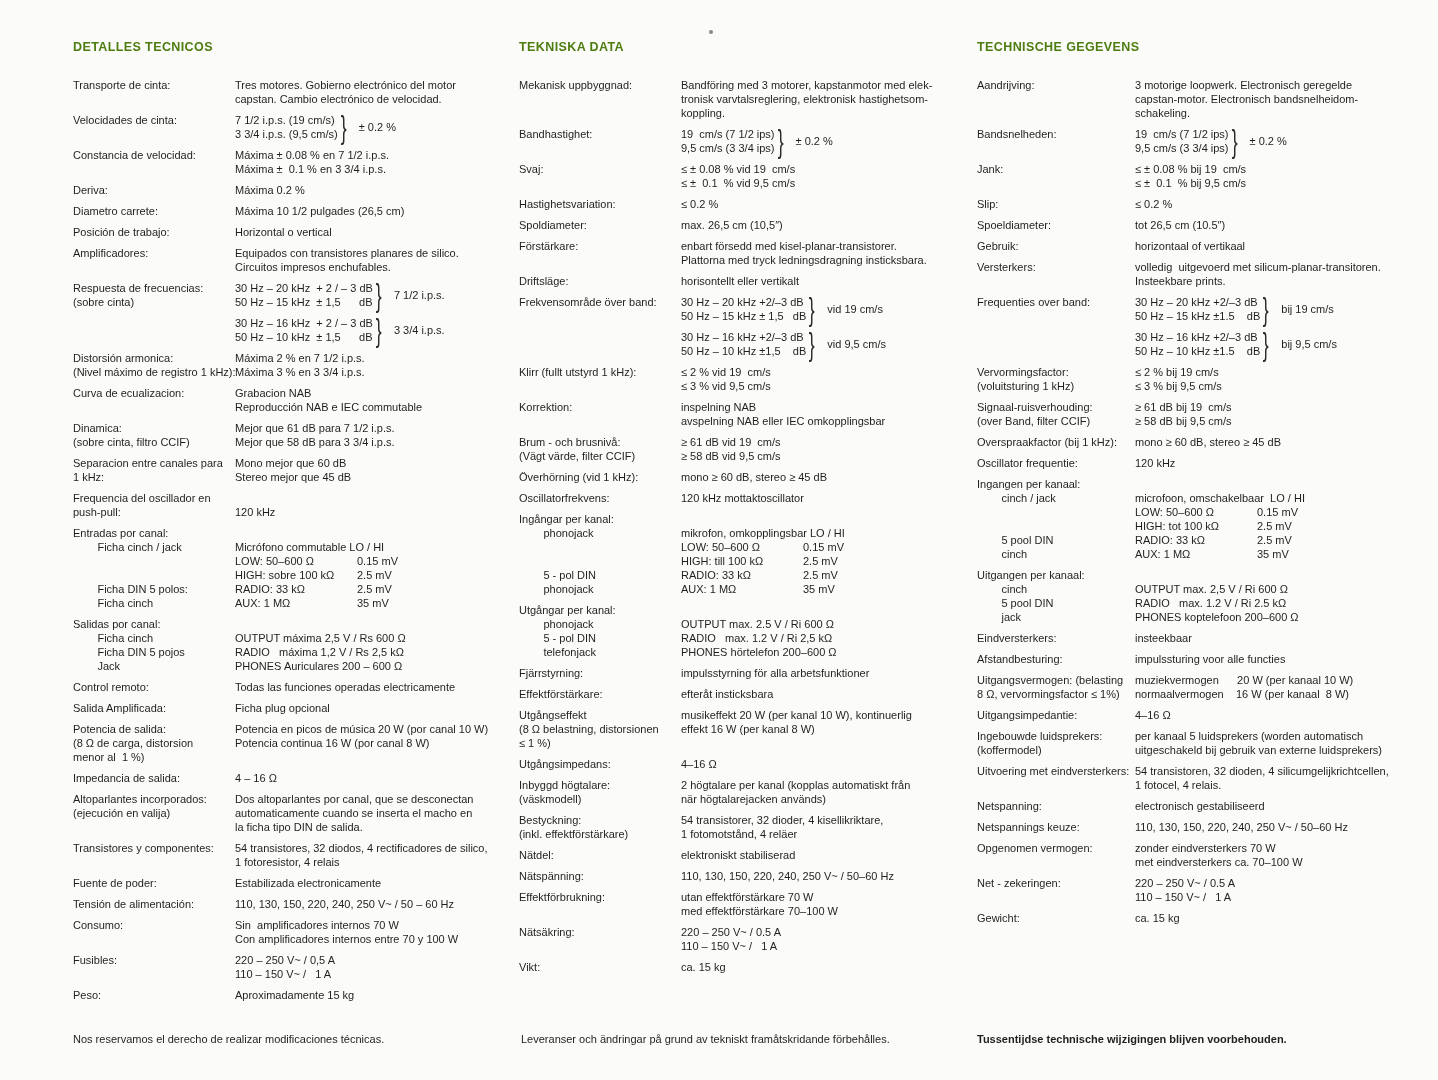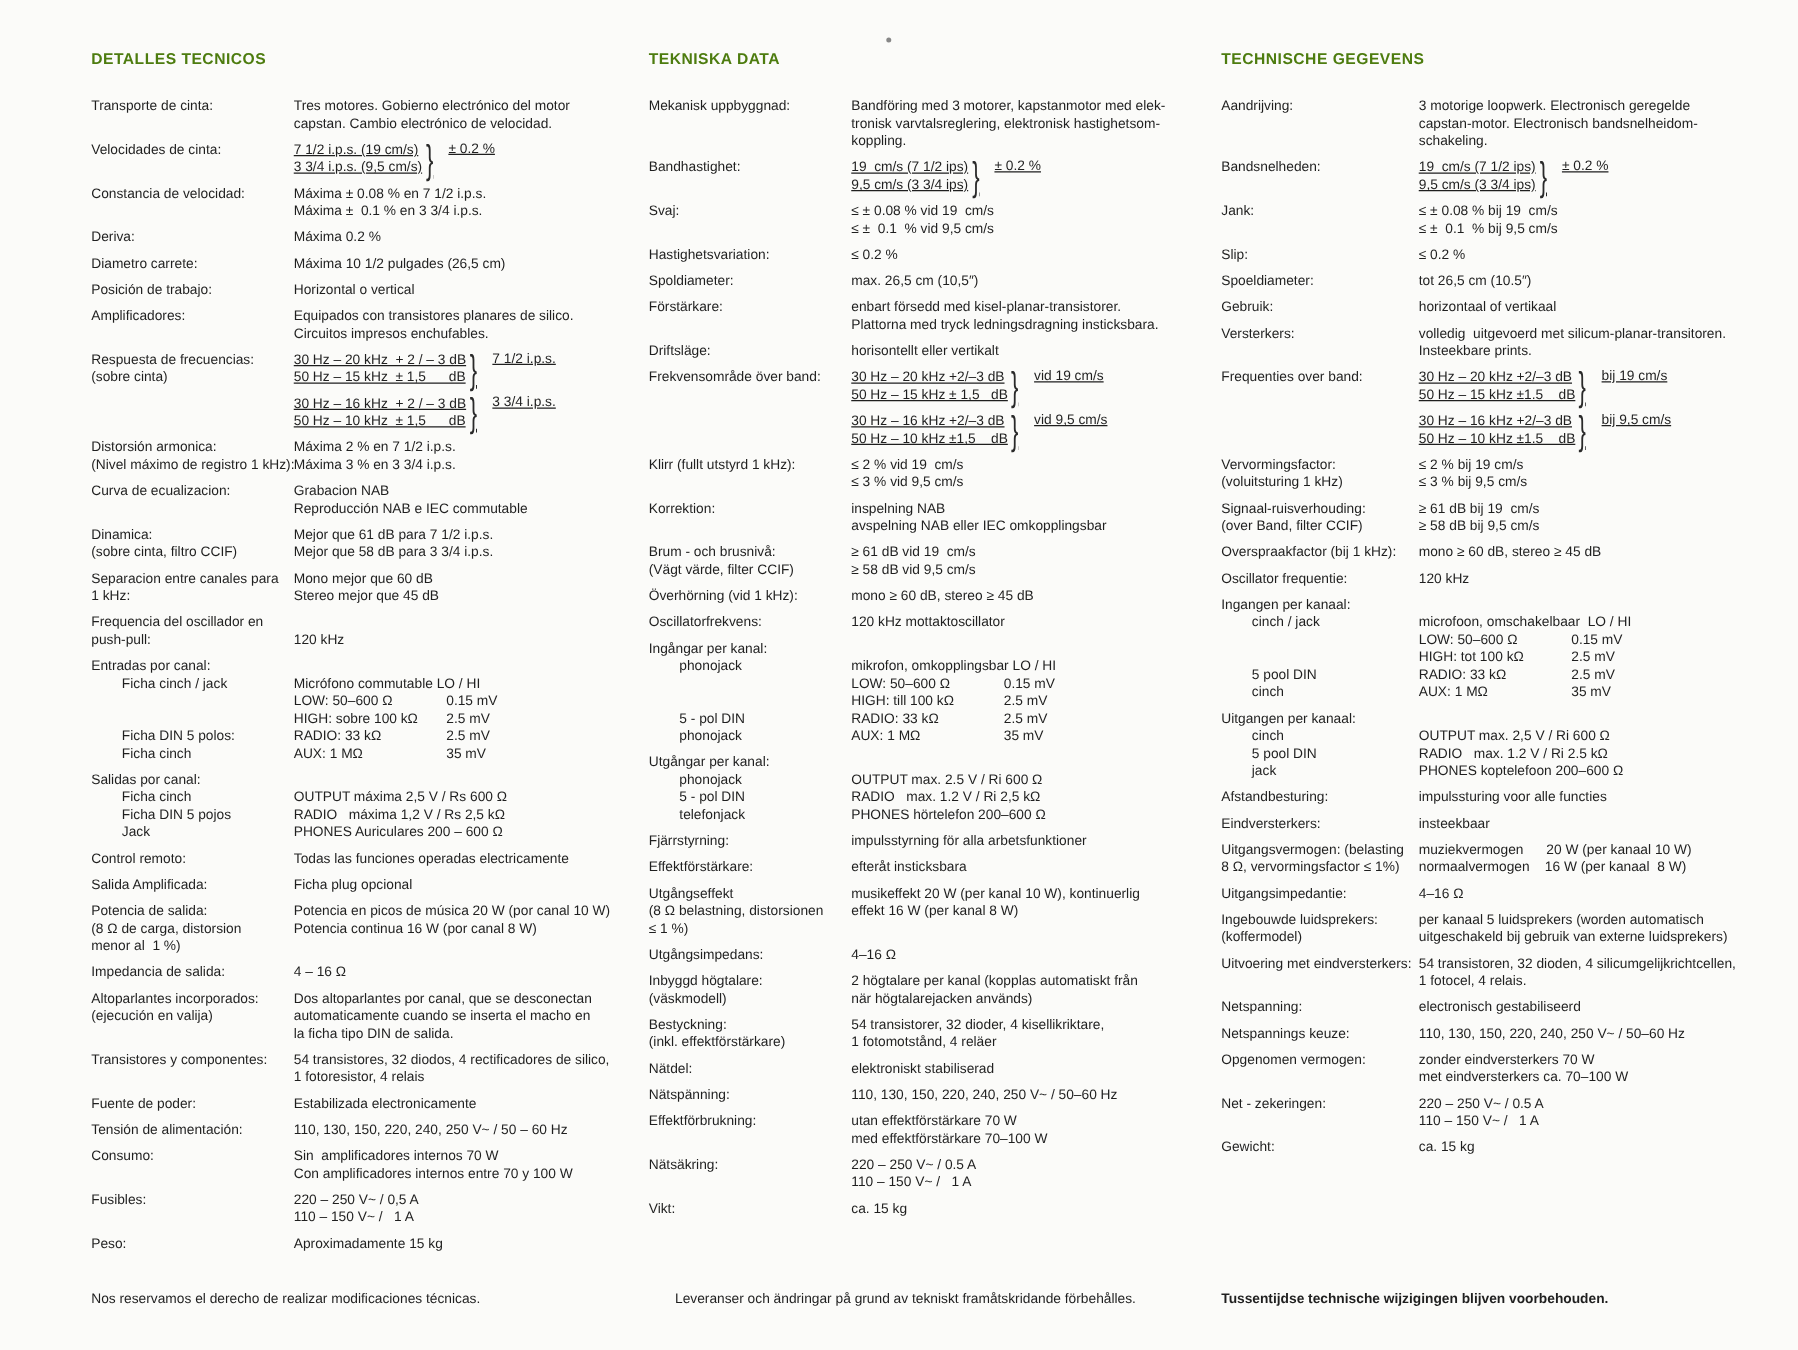--- a/index.html
+++ b/index.html
@@ -21,29 +21,29 @@
            color:#4d7c0f; margin:0 0 24px 0; }
   .rows { }
   .row { display:flex; margin-bottom:7px; }
   .lab { flex:none; width:162px; }
   .c2 .lab { width:158px; }
   .val { flex:1; min-width:0; }
   .line { line-height:14px; min-height:14px; white-space:pre; }
   .lr { display:flex; }
   .lr .l { width:122px; white-space:pre; }
   .lr .r { width:52px; text-align:left; white-space:pre; }
-  .bgroup { display:flex; margin-bottom:7px;text-decoration:underline; }
+  .bgroup { display:flex; align-items:center; margin-bottom:7px; }
   .bgroup:last-child { margin-bottom:0; }
   .blines { flex:none; }
   .bglyph { flex:none; font-size:32px; line-height:28px; width:12px;
             transform:scaleX(.55); font-weight:400; color:#2a2a2a; }
   .bside { flex:none; margin-left:9px; }
   .footer { position:absolute; top:1032px; line-height:14px; }
   .f0 { left:73px; }
-  .f1 { left:540px; }
+  .f1 { left:521px; }
   .f2 { left:977px; font-weight:bold; }
 </style>
 </head>
 <body>
 
 <div class="page">
   <span class="speck"></span>
 
   <section class="col c0">
     <h1 class="title">DETALLES TECNICOS</h1>
@@ -744,32 +744,32 @@
           </div>
           <div class="val">
             <div class="line"></div>
             <div class="line">OUTPUT max. 2,5 V / Ri 600 Ω</div>
             <div class="line">RADIO   max. 1.2 V / Ri 2.5 kΩ</div>
             <div class="line">PHONES koptelefoon 200–600 Ω</div>
           </div>
         </div>
         <div class="row">
           <div class="lab">
+            <div class="line">Eindversterkers:</div>
+          </div>
+          <div class="val">
+            <div class="line">insteekbaar</div>
+          </div>
+        </div>
+        <div class="row">
+          <div class="lab">
             <div class="line">Afstandbesturing:</div>
           </div>
           <div class="val">
             <div class="line">impulssturing voor alle functies</div>
-          </div>
-        </div>
-        <div class="row">
-          <div class="lab">
-            <div class="line">Eindversterkers:</div>
-          </div>
-          <div class="val">
-            <div class="line">insteekbaar</div>
           </div>
         </div>
         <div class="row">
           <div class="lab">
             <div class="line">Uitgangsvermogen: (belasting</div>
             <div class="line">8 Ω, vervormingsfactor ≤ 1%)</div>
           </div>
           <div class="val">
             <div class="line">muziekvermogen      20 W (per kanaal 10 W)</div>
             <div class="line">normaalvermogen    16 W (per kanaal  8 W)</div>

